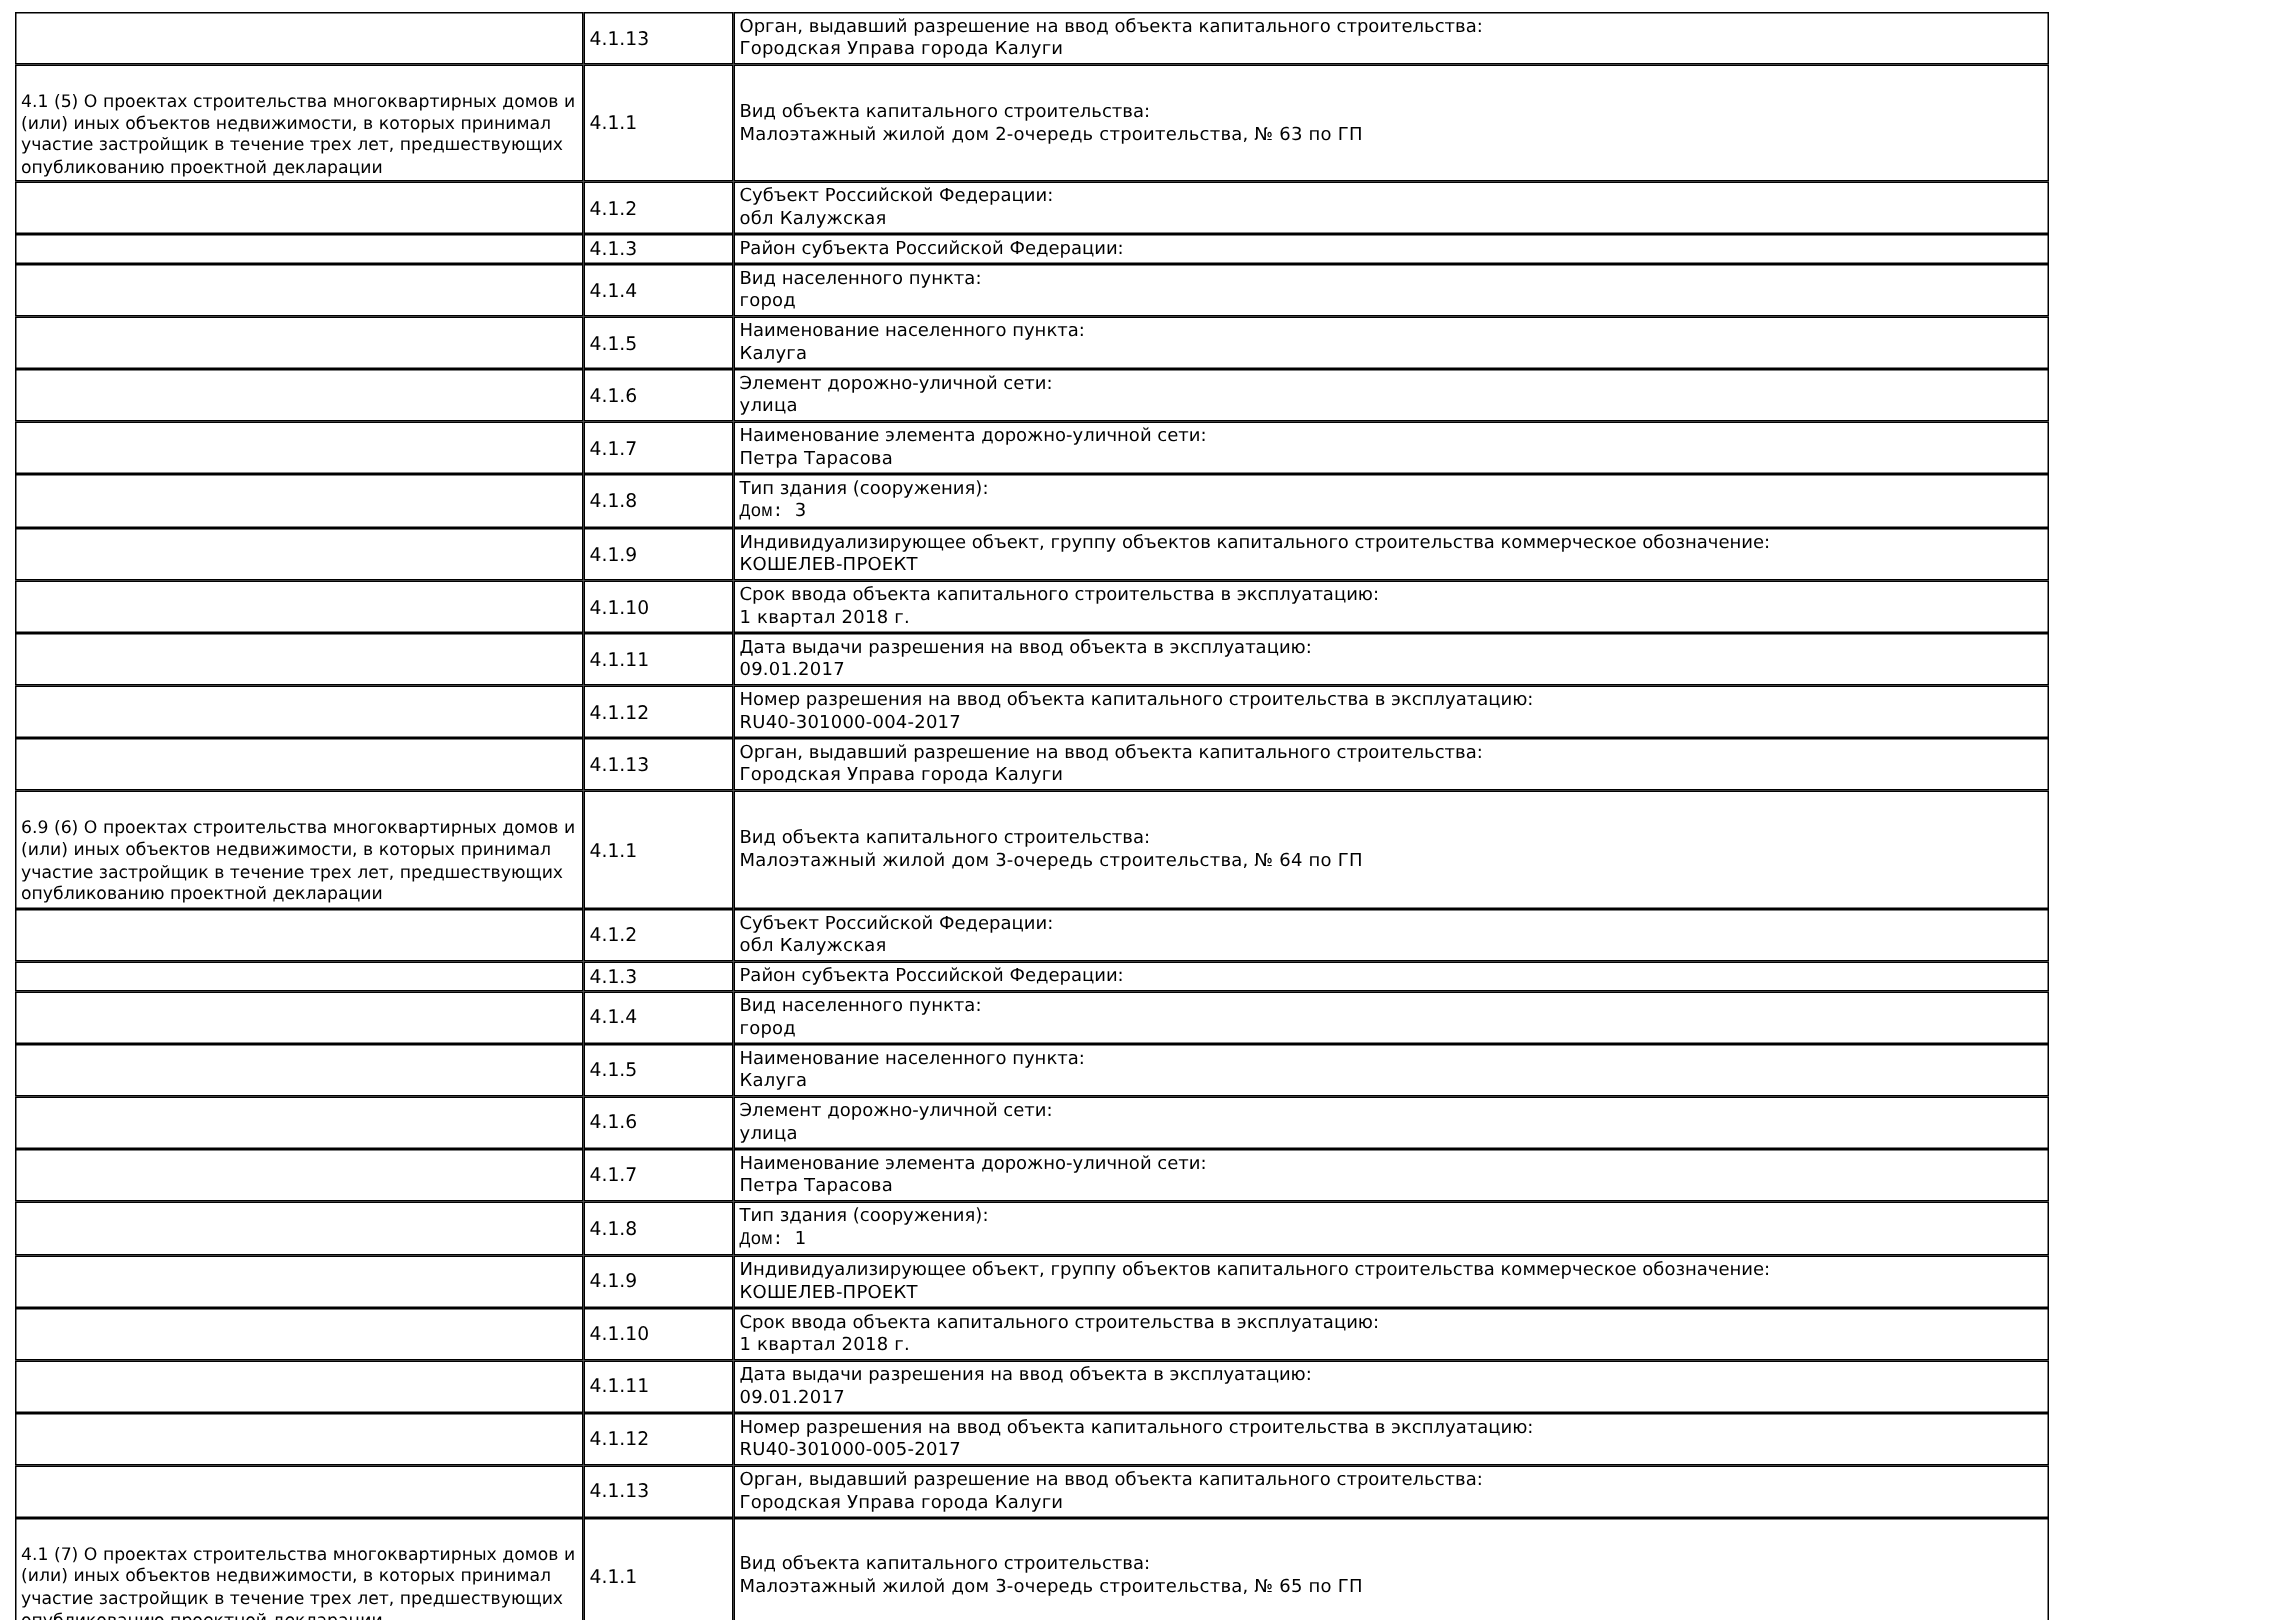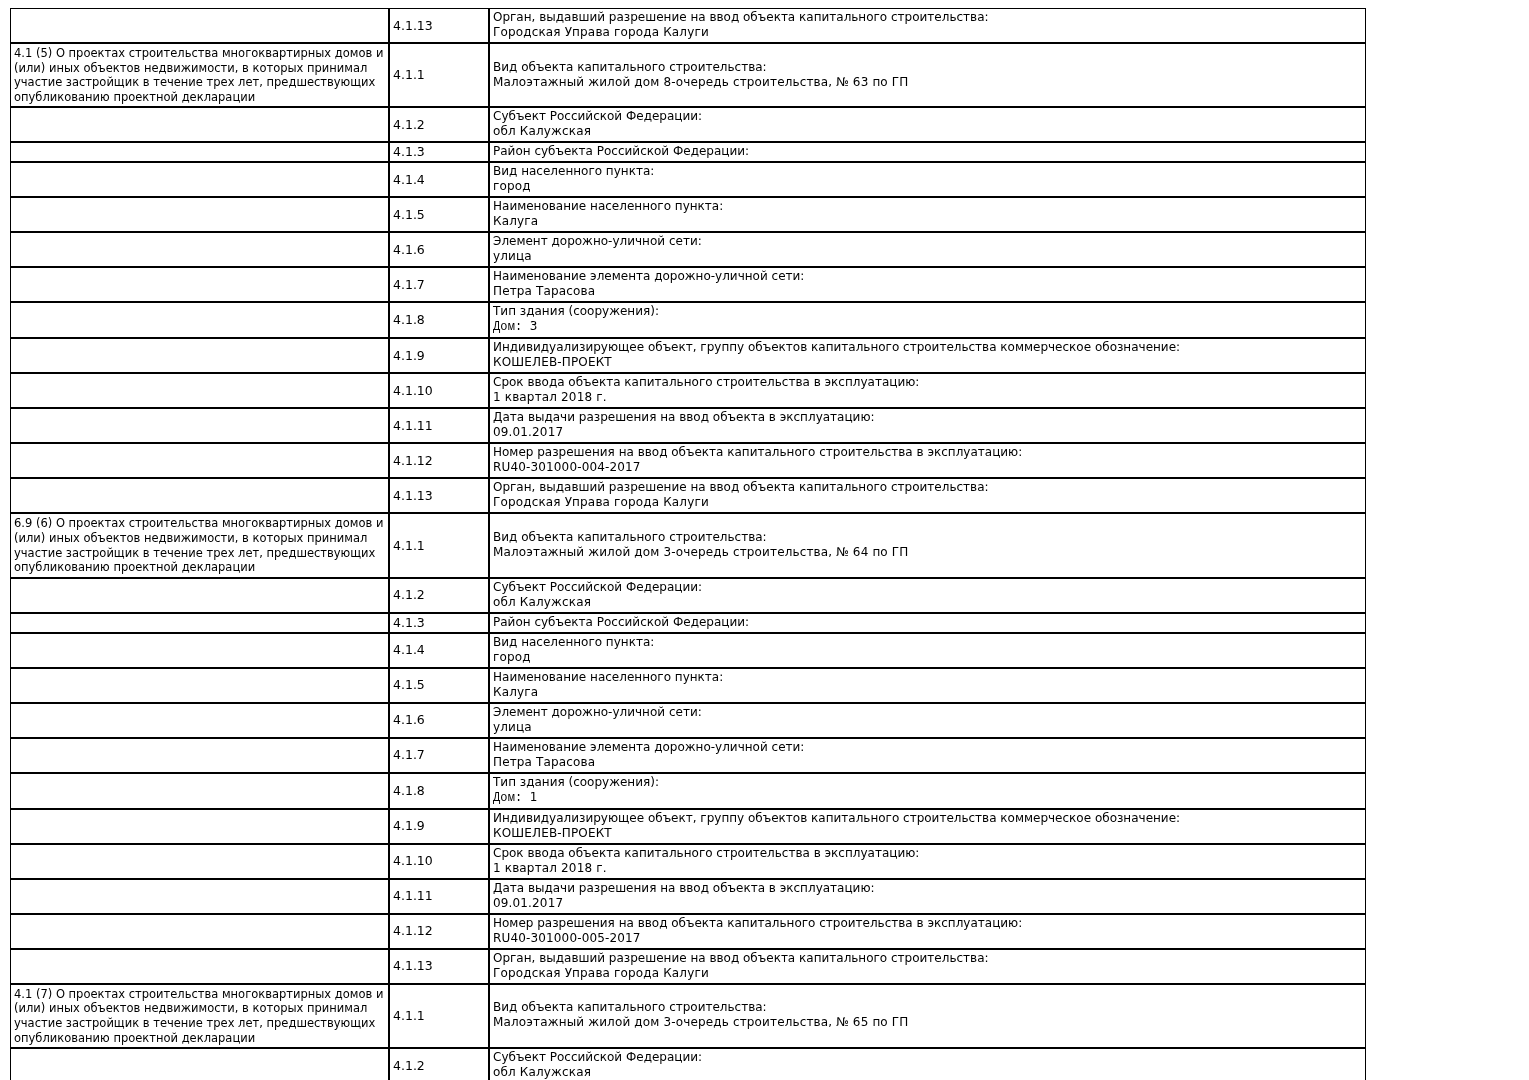--- a/index.html
+++ b/index.html
@@ -22,21 +22,21 @@
     border: 1px solid #000000;
     vertical-align: middle;
     padding: 1px 4px 2px 3px;
     word-wrap: break-word;
   }
   td.col-section {
     width: 379px;
     font-size: 11.5px;
     line-height: 14.6px;
     vertical-align: top;
-    padding-top: 2px;
+    padding-top: 16px;
   }
   td.col-code {
     width: 100px;
     font-size: 12.5px;
   }
   td.col-content {
     font-size: 12px;
     line-height: 15px;
   }
   .field-label { font-weight: 400; }
@@ -56,21 +56,21 @@
           <td class="col-content">
             <div class="field-label">Орган, выдавший разрешение на ввод объекта капитального строительства:</div>
             <div class="field-value"><b>Городская Управа города Калуги</b></div>
           </td>
         </tr>
         <tr>
           <td class="col-section">4.1 (5) О проектах строительства многоквартирных домов и (или) иных объектов недвижимости, в которых принимал участие застройщик в течение трех лет, предшествующих опубликованию проектной декларации</td>
           <td class="col-code">4.1.1</td>
           <td class="col-content">
             <div class="field-label">Вид объекта капитального строительства:</div>
-            <div class="field-value"><b>Малоэтажный жилой дом 8-очередь строительства, № 63 по ГП</b></div>
+            <div class="field-value"><b>Малоэтажный жилой дом 2-очередь строительства, № 63 по ГП</b></div>
           </td>
         </tr>
         <tr>
           <td class="col-section"></td>
           <td class="col-code">4.1.2</td>
           <td class="col-content">
             <div class="field-label">Субъект Российской Федерации:</div>
             <div class="field-value"><b>обл Калужская</b></div>
           </td>
         </tr>

